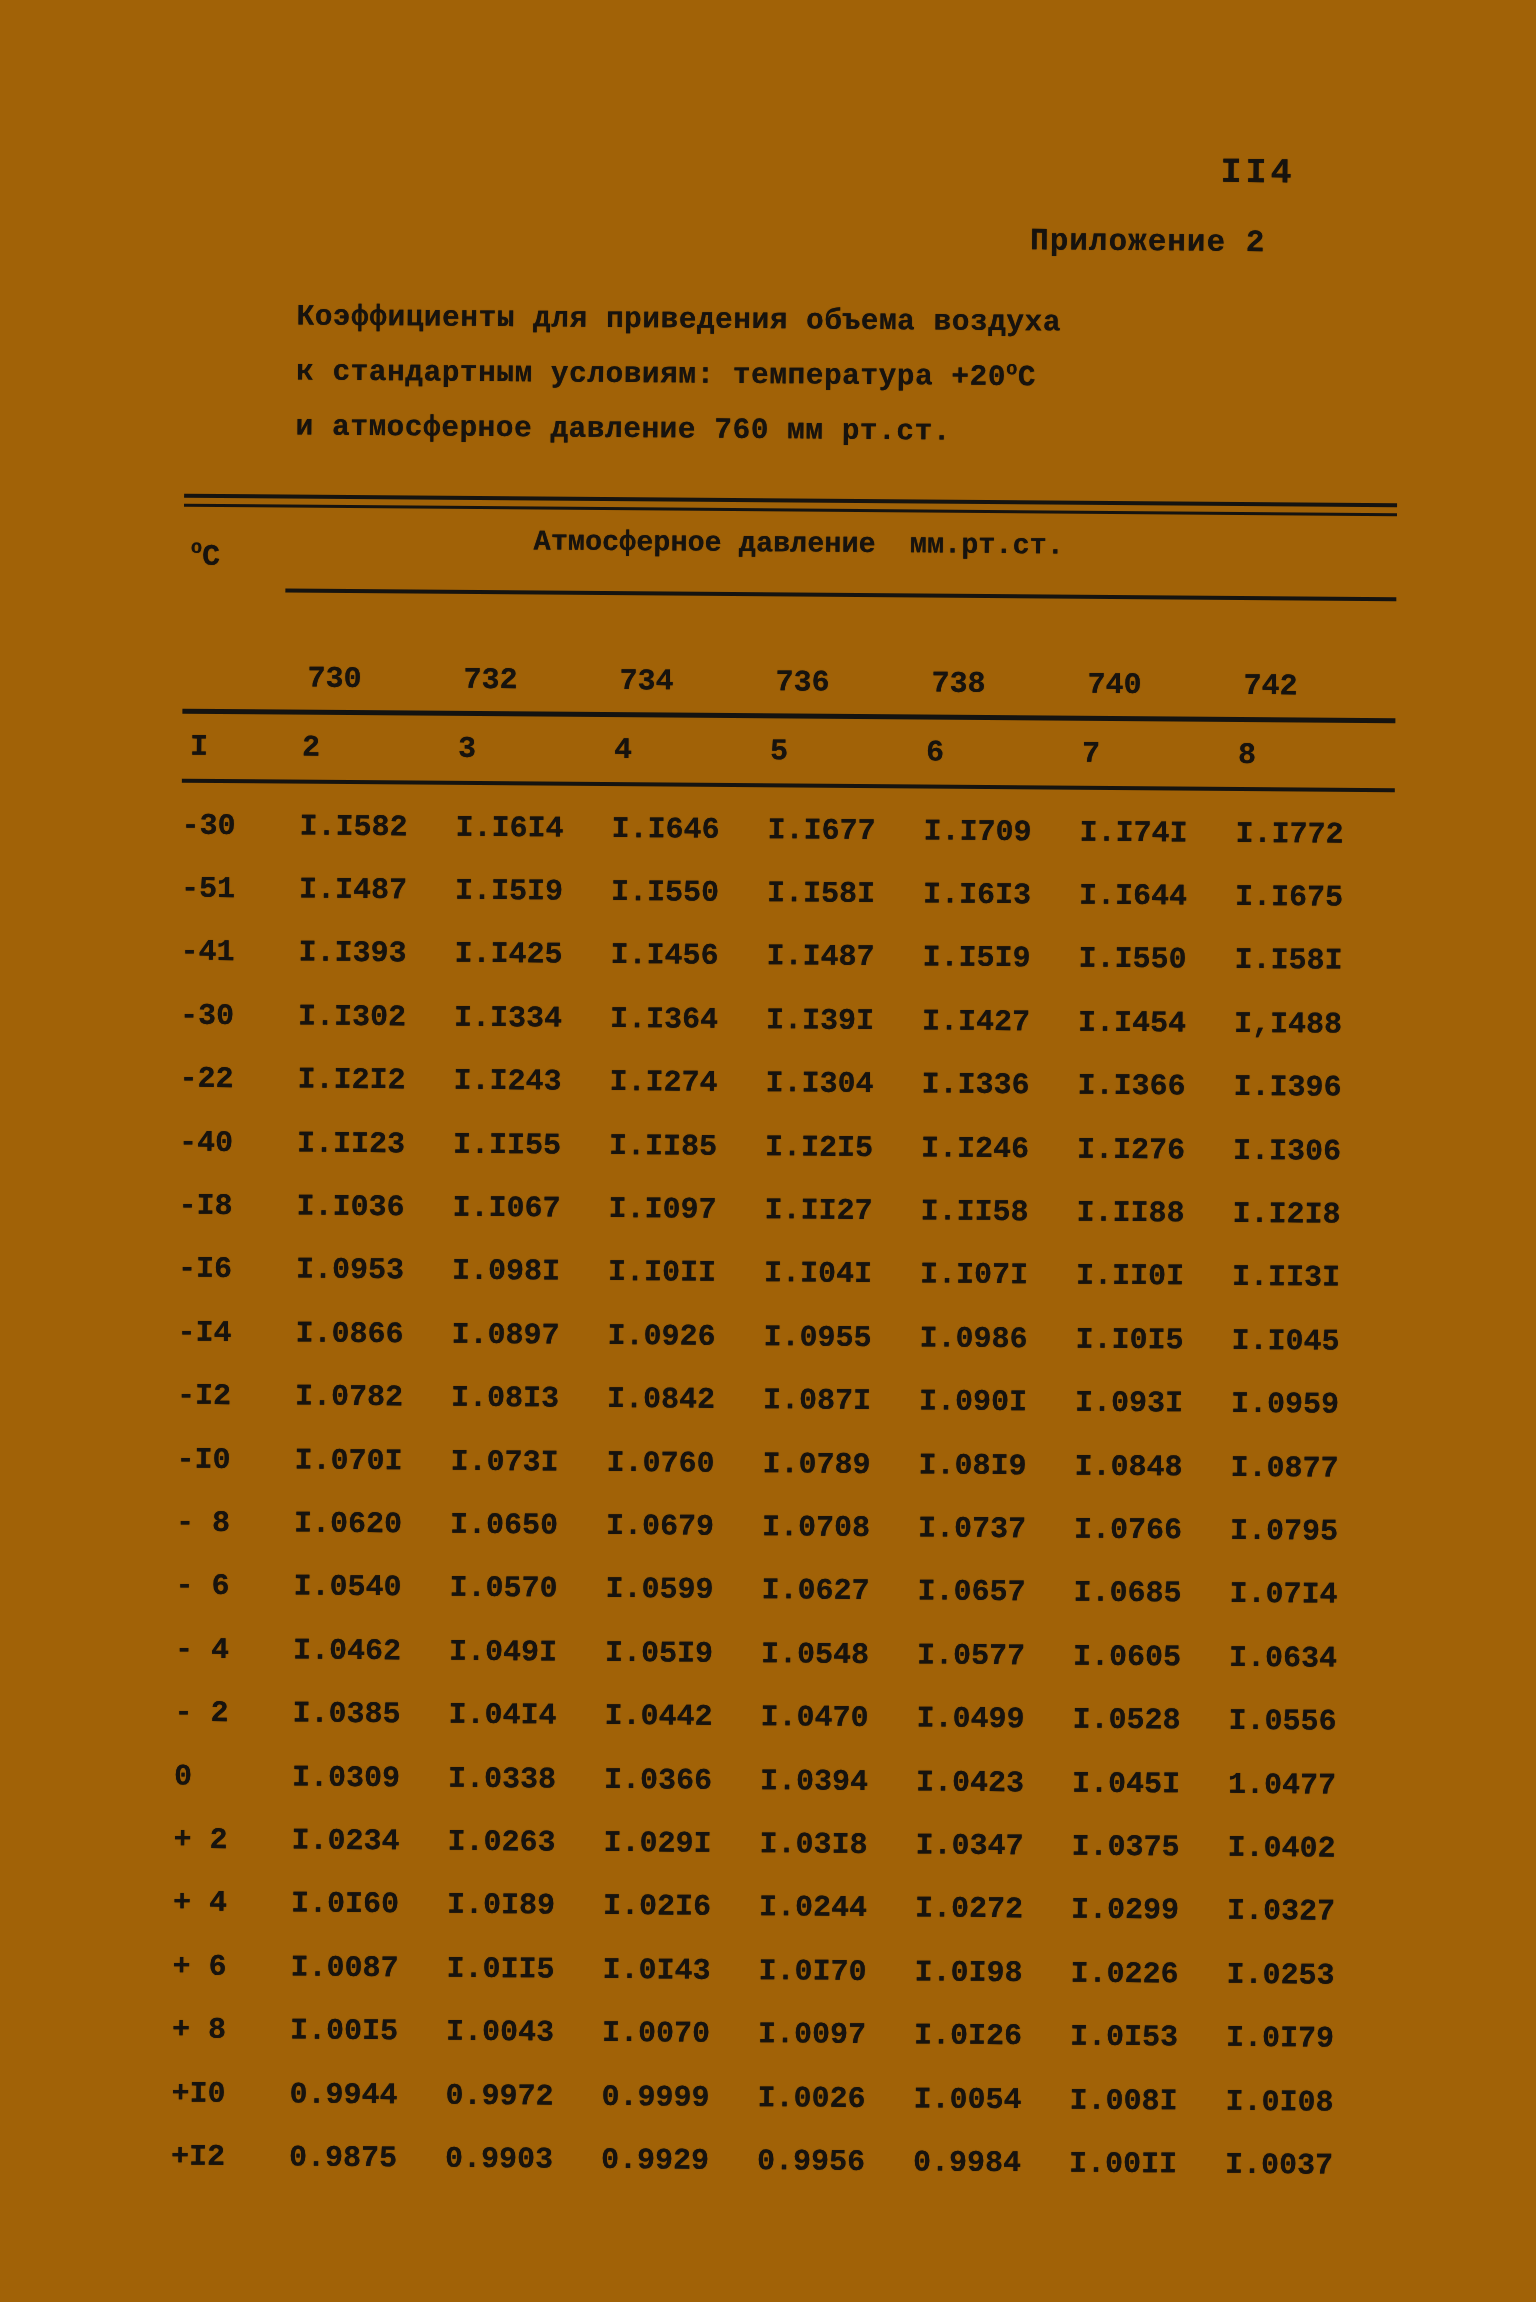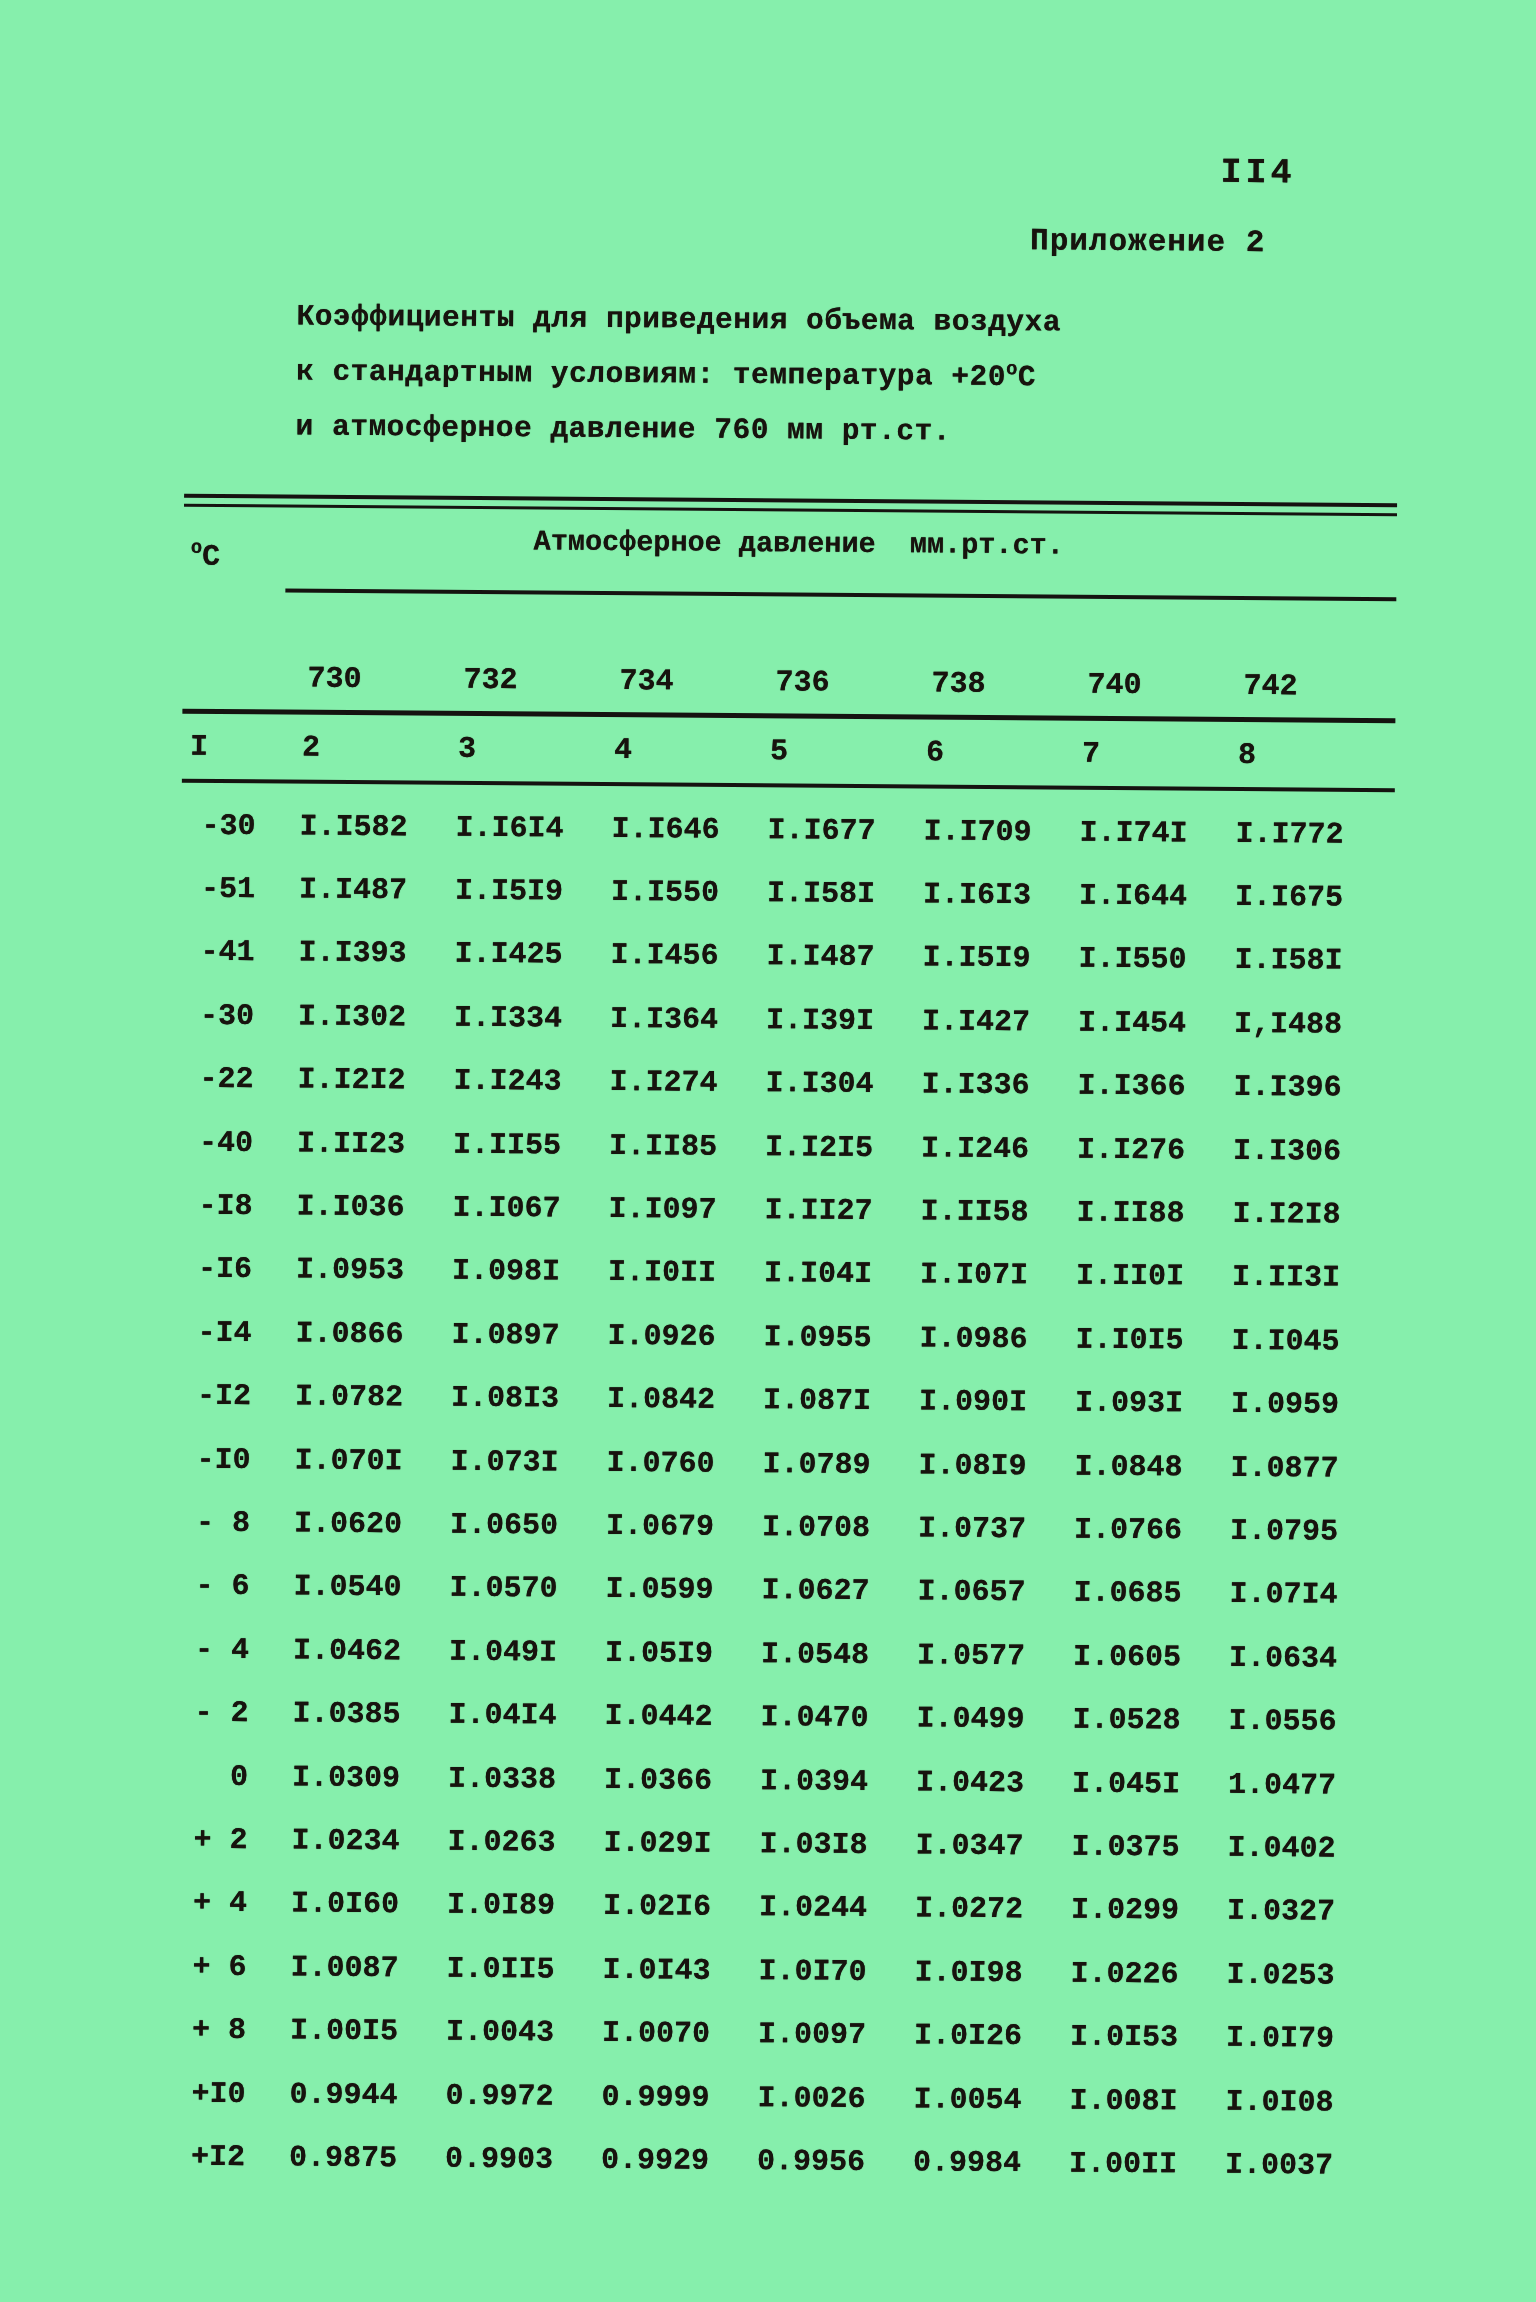--- a/index.html
+++ b/index.html
@@ -1,19 +1,19 @@
 <!DOCTYPE html>
 <html><head>
 <meta charset="utf-8">
 <style>
   html,body{margin:0;padding:0;background:#e8e8e8;}
   .page{
     position:relative;
     width:1536px;height:2302px;
-    background:#86efac;
+    background:#a16207;
     overflow:hidden;
     font-family:"Liberation Mono", "DejaVu Sans Mono", monospace;
     font-weight:700;
     color:#17130e;
   }
   .scan{
     position:absolute;inset:0;
     transform:rotate(0.45deg);
     transform-origin:40% 0;
     text-shadow:0 0 0.7px rgba(22,17,10,0.85);
@@ -32,21 +32,21 @@
   .rule-under-header{border-top:4px solid #151310;margin-left:102px;}
   .press-row{display:flex;height:103px;align-items:flex-end;padding-bottom:14px;margin-left:74px;}
   .pc{width:156px;text-align:center;font-size:30px;}
   .rule-thick{border-top:5px solid #151310;}
   .num-row{display:flex;height:65px;align-items:center;}
   .nc{width:156px;box-sizing:border-box;padding-left:46px;font-size:30px;}
   .nc.first{width:74px;padding-left:8px;}
   .rule-thick2{border-top:4px solid #151310;}
   .data-rows{padding-top:11px;}
   .t-row{display:flex;height:63.4px;align-items:center;font-size:30px;}
-  .c.temp{width:74px;text-align:right;white-space:pre;}
+  .c.temp{width:74px;text-align:left;white-space:pre;}
   .c.val{width:156px;box-sizing:border-box;padding-left:44px;white-space:pre;}
 </style>
 </head>
 <body>
 
 <div class="page">
   <div class="scan">
 
     <div class="page-number">II4</div>
     <div class="appendix">Приложение 2</div>

